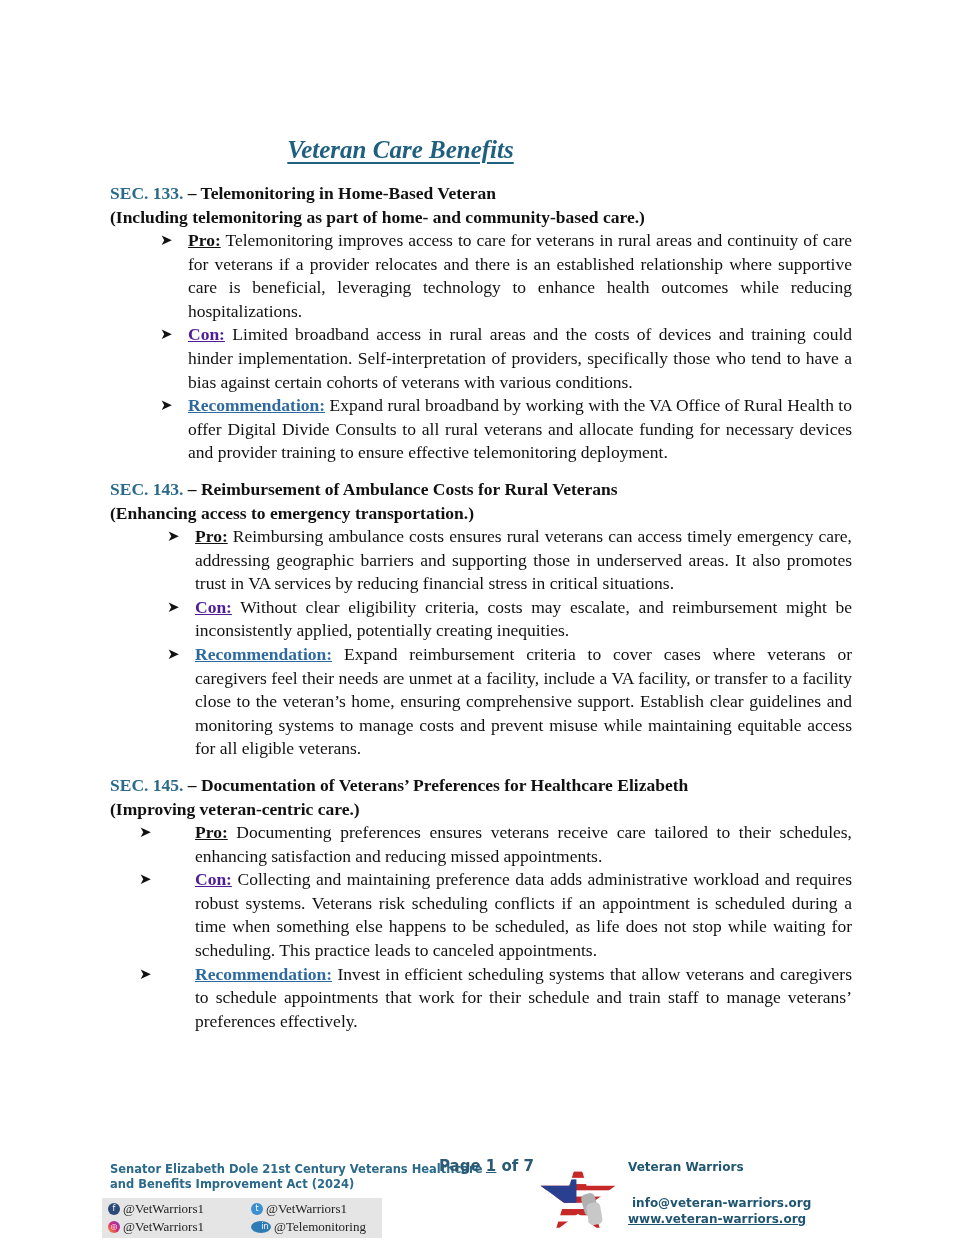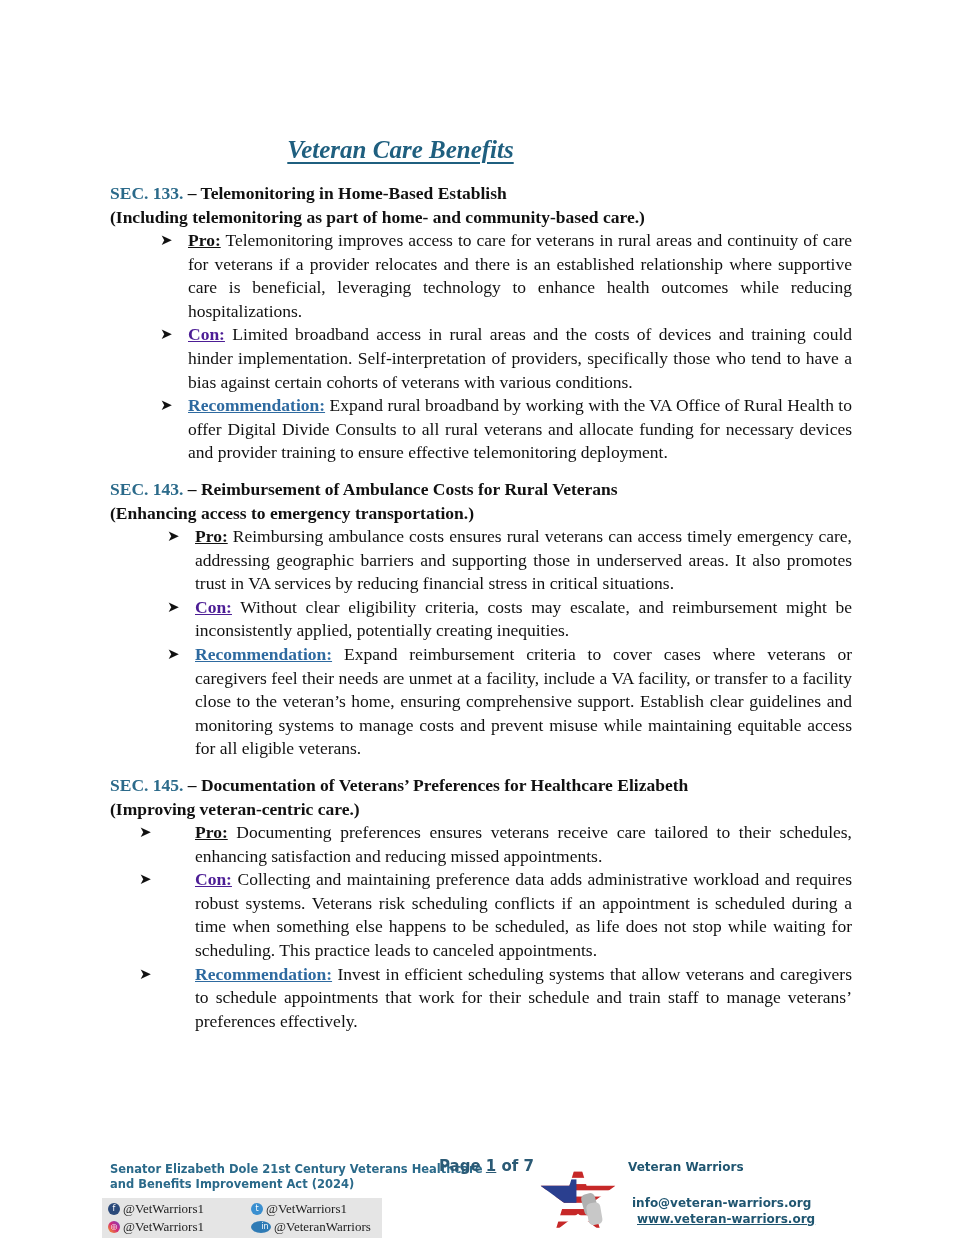--- a/index.html
+++ b/index.html
@@ -18,29 +18,29 @@
   .lbl.rec { color:#2e6aa0; }
   .footer-left { position:absolute; left:110px; top:1162px; font-family:"DejaVu Sans", sans-serif; font-size:11.5px; font-weight:bold; color:#2b6a8a; line-height:15px; }
   .social { position:absolute; left:102px; top:1198px; background:#e5e5e5; padding:2px 6px; font-family:"Liberation Serif", serif; font-size:13px; color:#222; }
   .social-row { display:flex; gap:18px; height:18px; align-items:center; }
   .soc { display:flex; align-items:center; gap:3px; width:125px; }
   .soc-ico { width:12px; height:12px; border-radius:50%; display:inline-block; color:#fff; font-size:8px; text-align:center; line-height:12px; font-family:"DejaVu Sans", sans-serif; }
   .page-num { position:absolute; left:439px; top:1157px; font-family:"DejaVu Sans", sans-serif; font-weight:bold; font-size:15px; color:#2b5a75; }
   .page-num u { text-decoration:underline; }
   .logo { position:absolute; left:536px; top:1156px; width:84px; height:78px; }
   .org { position:absolute; left:628px; top:1159px; font-family:"DejaVu Sans", sans-serif; font-weight:bold; font-size:12px; color:#1f5570; line-height:16px; }
-  .org .www { text-decoration:underline;margin-left:9px; }
+  .org .www { text-decoration:underline; }
 </style>
 </head>
 <body>
 
 <div class="title"><span>Veteran Care Benefits</span></div>
 
 <div class="section" style="top:182px;">
-  <div class="sec-head"><span class="sec-num">SEC. 133.</span><span> – Telemonitoring in Home-Based Establish</span></div>
+  <div class="sec-head"><span class="sec-num">SEC. 133.</span><span> – Telemonitoring in Home-Based Veteran</span></div>
   <div class="sec-head">(Including telemonitoring as part of home- and community-based care.)</div>
   <ul class="bullets" style="padding-left:78px;">
     <li class="bullet"><span class="arrow" style="left:-28px;">➤</span><span class="lbl pro">Pro:</span><span> Telemonitoring improves access to care for veterans in rural areas and continuity of care for veterans if a provider relocates and there is an established relationship where supportive care is beneficial, leveraging technology to enhance health outcomes while reducing hospitalizations.</span></li>
     <li class="bullet"><span class="arrow" style="left:-28px;">➤</span><span class="lbl con">Con:</span><span> Limited broadband access in rural areas and the costs of devices and training could hinder implementation. Self-interpretation of providers, specifically those who tend to have a bias against certain cohorts of veterans with various conditions.</span></li>
     <li class="bullet"><span class="arrow" style="left:-28px;">➤</span><span class="lbl rec">Recommendation:</span><span> Expand rural broadband by working with the VA Office of Rural Health to offer Digital Divide Consults to all rural veterans and allocate funding for necessary devices and provider training to ensure effective telemonitoring deployment.</span></li>
   </ul>
 </div>
 
 <div class="section" style="top:478px;">
   <div class="sec-head"><span class="sec-num">SEC. 143.</span><span> – Reimbursement of Ambulance Costs for Rural Veterans</span></div>
@@ -78,21 +78,21 @@
         <span>@VetWarriors1</span>
       </div>
   </div>
   <div class="social-row">
     <div class="soc">
         <span class="soc-ico" style="background:linear-gradient(45deg,#f5a623,#d62976,#7a3fc4);">◎</span>
         <span>@VetWarriors1</span>
       </div>
     <div class="soc">
         <span class="soc-ico" style="background:#2f7bb5;padding-left:8px;">in</span>
-        <span>@VeteranWarriors</span>
+        <span>@Telemonitoring</span>
       </div>
   </div>
 </div>
 
 <div class="page-num"><span>Page </span><u>1</u><span> of 7</span></div>
 
 <svg class="logo" viewBox="0 0 100 100">
   <defs>
     <clipPath id="starclip">
         <polygon points="50,2 61,38 98,38 68,60 79,96 50,74 21,96 32,60 2,38 39,38"></polygon>

